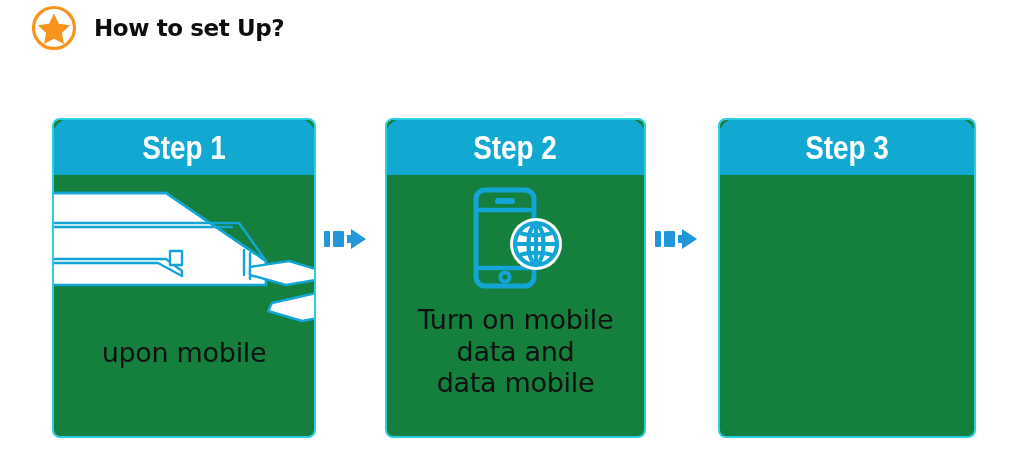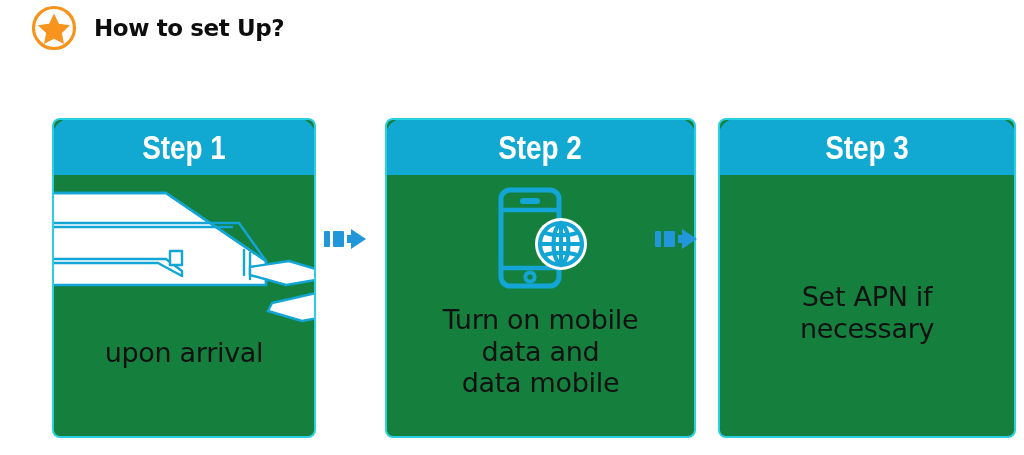--- a/index.html
+++ b/index.html
@@ -50,22 +50,22 @@
     border:2px solid #2ad0e0;
     border-radius:8px;
     background:#15803d;
     box-sizing:border-box;
     overflow:hidden;
     display:flex;
     flex-direction:column;
     margin-top:40px;
   }
   .card-1{left:52px;width:264px;}
-  .card-2{left:385px;width:311px;}
-  .card-3{left:718px;width:298px;}
+  .card-2{left:385px;width:261px;}
+  .card-3{left:718px;width:258px;}
 
   .card-header{
     height:57px;
     flex:0 0 57px;
     background:#11a9d2;
     display:flex;
     align-items:center;
     justify-content:center;
     margin:-2px -2px 0 -2px;
     border-top-left-radius:20px;
@@ -167,21 +167,21 @@
             <path d="M218 128 L262 118 L300 124 L300 132 L292 138 L248 146 L214 136 Z" fill="#ffffff"></path>
             <path d="M262 118 L268 124 L300 124"></path>
 
             <path d="M150 170 L208 154 L278 168 L286 178 L286 190 L278 196 L214 186 Z" fill="#ffffff"></path>
             <path d="M278 168 L278 186 L286 190"></path>
             <path d="M150 170 L150 178 L214 192 L214 186"></path>
           </g>
         </svg>
       </div>
       <div class="card-caption">
-        <div>upon arrival</div>
+        <div>upon mobile</div>
       </div>
     </div>
   </div>
 
   <div class="arrow arrow-1">
     <svg width="44" height="28" viewBox="0 0 44 28" aria-hidden="true">
       <g fill="#2196D8">
         <rect x="0" y="6" width="6" height="16" rx="1"></rect>
         <rect x="9" y="6" width="11" height="16" rx="1"></rect>
         <path d="M23 4 L23 10 L27 10 L27 4 L42 14 L27 24 L27 18 L23 18 L23 24 Z"></path>
@@ -232,22 +232,15 @@
         <rect x="9" y="6" width="11" height="16" rx="1"></rect>
         <path d="M23 4 L23 10 L27 10 L27 4 L42 14 L27 24 L27 18 L23 18 L23 24 Z"></path>
       </g>
     </svg>
   </div>
 
   <div class="card card-3">
     <div class="card-header">
       <span class="card-header-label">Step 3</span>
     </div>
-    <div class="card-body">
-      <div class="card-art"></div>
-      <div class="card-caption">
-        <div>Set APN if</div>
-        <div>necessary</div>
-      </div>
-    </div>
   </div>
 
 </div>
 
 </body></html>

